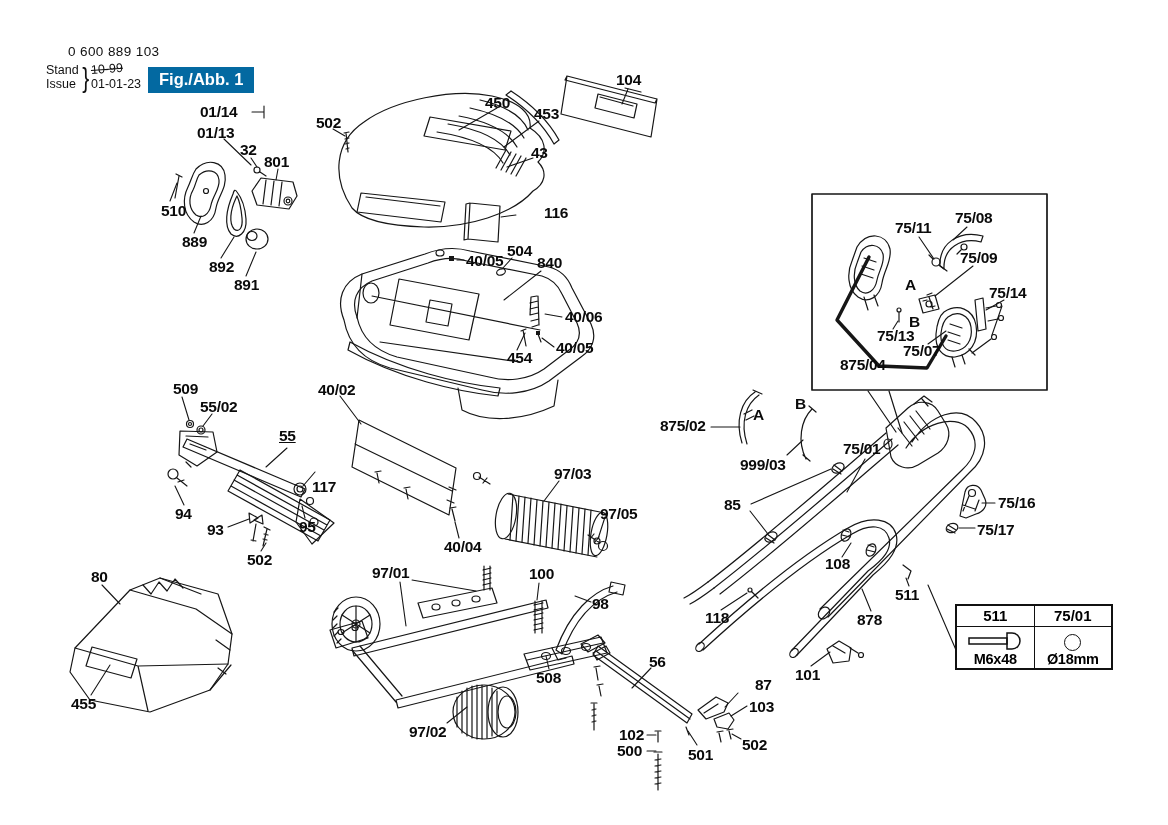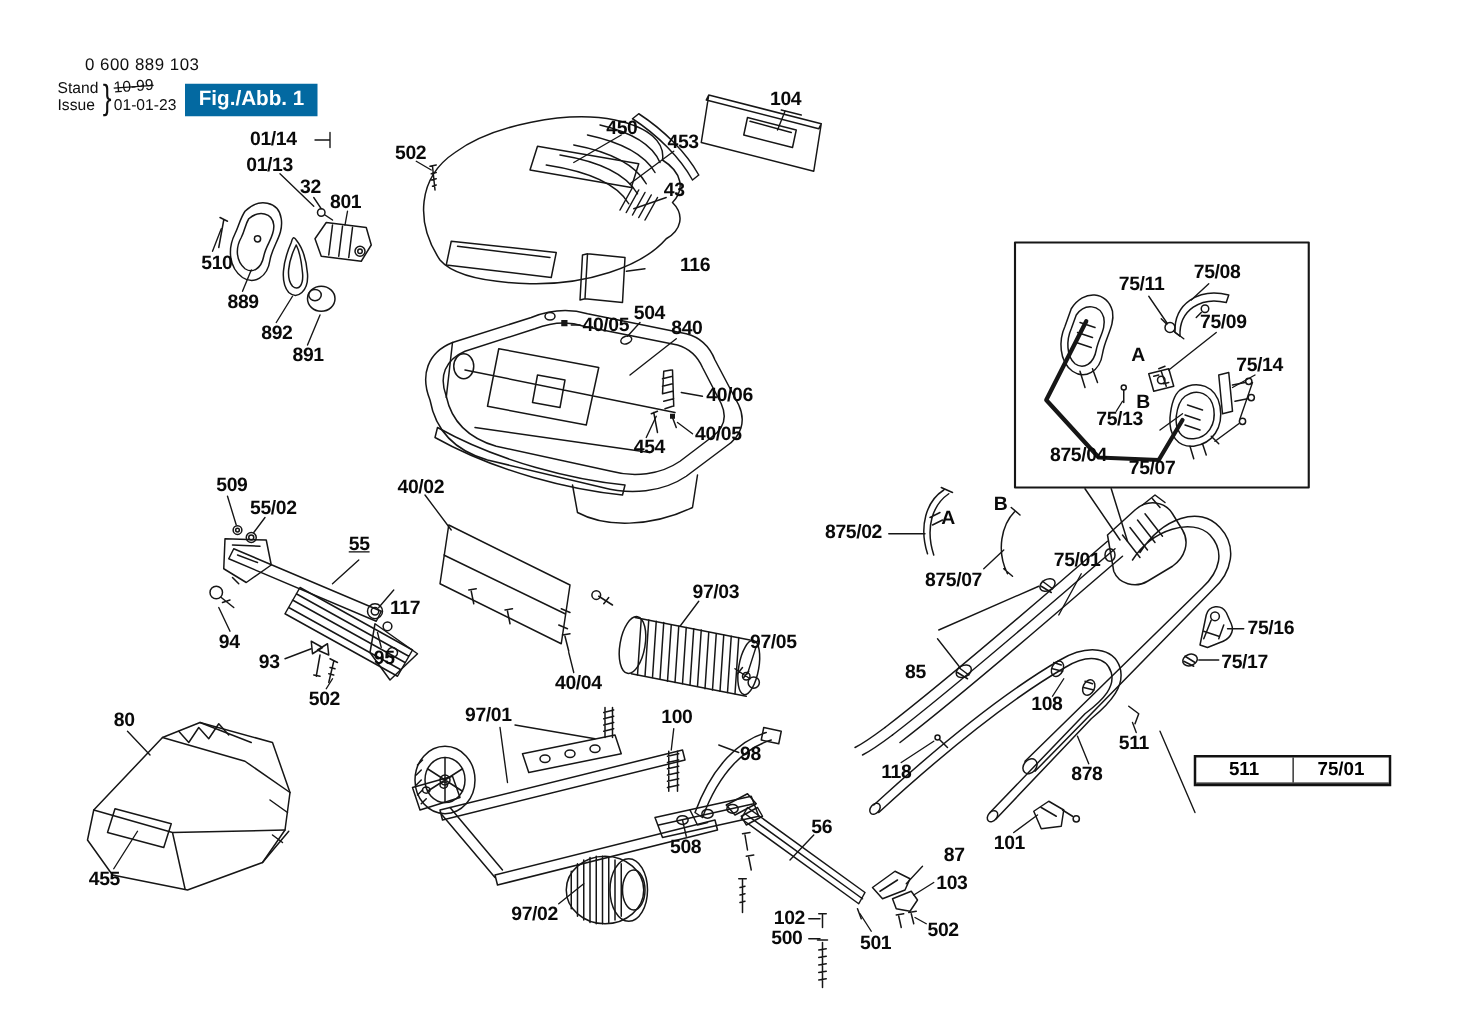--- a/index.html
+++ b/index.html
@@ -301,38 +301,38 @@
       <span class="lbl" style="left: 649px; top: 654px;">56</span>
       <span class="lbl" style="left: 619px; top: 727px;">102</span>
       <span class="lbl" style="left: 617px; top: 743px;">500</span>
       <span class="lbl" style="left: 688px; top: 747px;">501</span>
       <span class="lbl" style="left: 755px; top: 677px;">87</span>
       <span class="lbl" style="left: 749px; top: 699px;">103</span>
       <span class="lbl" style="left: 742px; top: 737px;">502</span>
       <span class="lbl" style="left: 660px; top: 418px;">875/02</span>
       <span class="lbl" style="left: 753px; top: 407px;">A</span>
       <span class="lbl" style="left: 795px; top: 396px;">B</span>
-      <span class="lbl" style="left: 740px; top: 457px;">875/07</span>
+      <span class="lbl" style="left: 740px; top: 457px;">999/03</span>
       <span class="lbl" style="left: 843px; top: 441px;">75/01</span>
-      <span class="lbl" style="left: 724px; top: 497px; margin-top: 33px;">85</span>
+      <span class="lbl" style="left: 724px; top: 497px;">85</span>
       <span class="lbl" style="left: 825px; top: 556px;">108</span>
       <span class="lbl" style="left: 705px; top: 610px;">118</span>
       <span class="lbl" style="left: 857px; top: 612px;">878</span>
       <span class="lbl" style="left: 795px; top: 667px;">101</span>
       <span class="lbl" style="left: 895px; top: 587px;">511</span>
       <span class="lbl" style="left: 998px; top: 495px;">75/16</span>
       <span class="lbl" style="left: 977px; top: 522px;">75/17</span>
       <span class="lbl" style="left: 895px; top: 220px;">75/11</span>
       <span class="lbl" style="left: 955px; top: 210px;">75/08</span>
       <span class="lbl" style="left: 960px; top: 250px;">75/09</span>
       <span class="lbl" style="left: 905px; top: 277px;">A</span>
       <span class="lbl" style="left: 909px; top: 314px;">B</span>
       <span class="lbl" style="left: 989px; top: 285px;">75/14</span>
       <span class="lbl" style="left: 877px; top: 328px;">75/13</span>
-      <span class="lbl" style="left: 903px; top: 343px; margin-top: 24px;">75/07</span>
+      <span class="lbl" style="left: 903px; top: 343px;">75/07</span>
       <span class="lbl" style="left: 840px; top: 357px;">875/04</span>
     </div>
 
   <div class="partno">0 600 889 103</div>
   <div class="standissue">
     <div class="si-col">
       <span>Stand</span>
       <span>Issue</span>
     </div>
     <span class="brace">}</span>
@@ -341,16 +341,31 @@
       <span>01-01-23</span>
     </div>
   </div>
   <div class="figbox">Fig./Abb. 1</div>
 
   <div class="ftable">
     <div class="hrow">
       <div class="hcell">511</div>
       <div class="hcell">75/01</div>
     </div>
+    <div class="drow">
+      <div class="dcell">
+        <svg class="bolt" width="56" height="22" viewBox="0 0 56 22">
+          <g fill="none" stroke="#111" stroke-width="1.5">
+            <rect x="2" y="8" width="38" height="6"></rect>
+            <path d="M40,3 h5 a8 8 0 0 1 0 16 h-5 z"></path>
+          </g>
+        </svg>
+        <span class="dtxt">M6x48</span>
+      </div>
+      <div class="dcell">
+        <div class="circle c18"></div>
+        <span class="dtxt">Ø18mm</span>
+      </div>
+    </div>
   </div>
 
 
 </div>
 
 </body></html>

